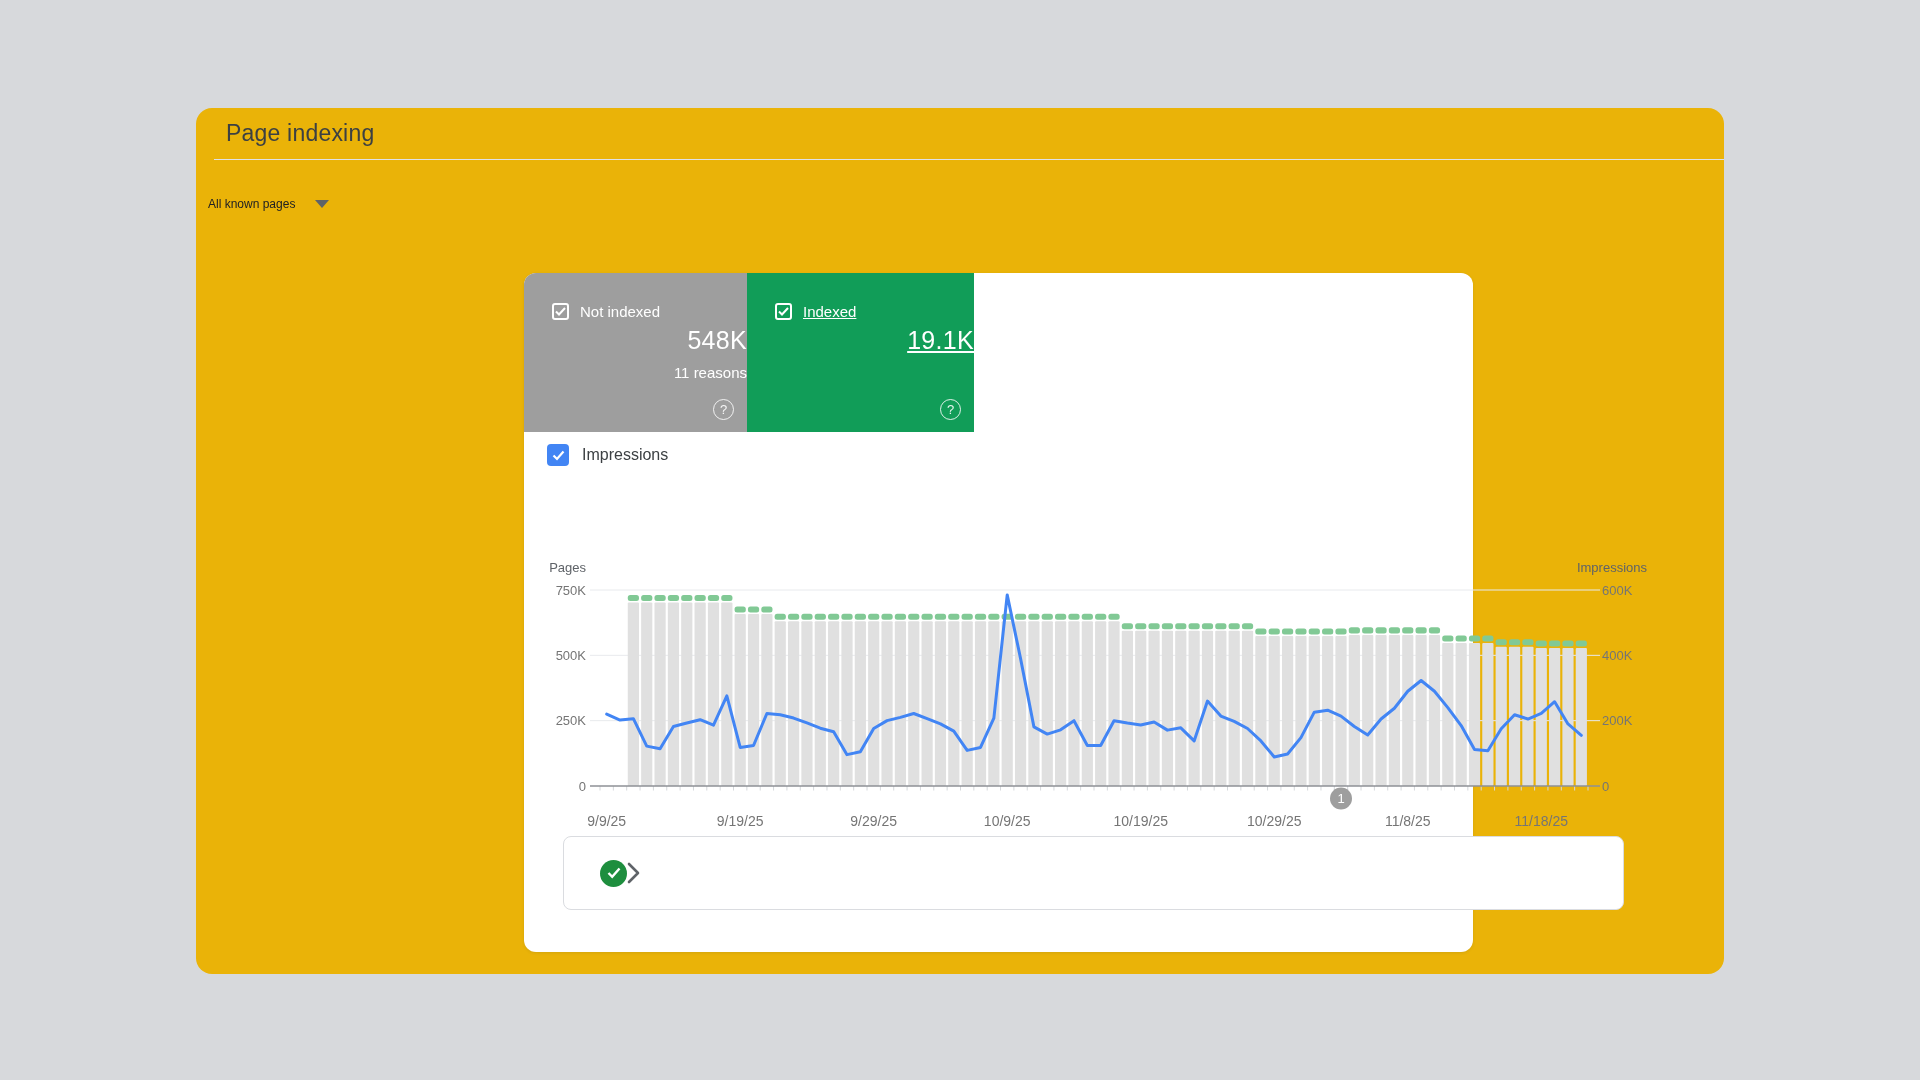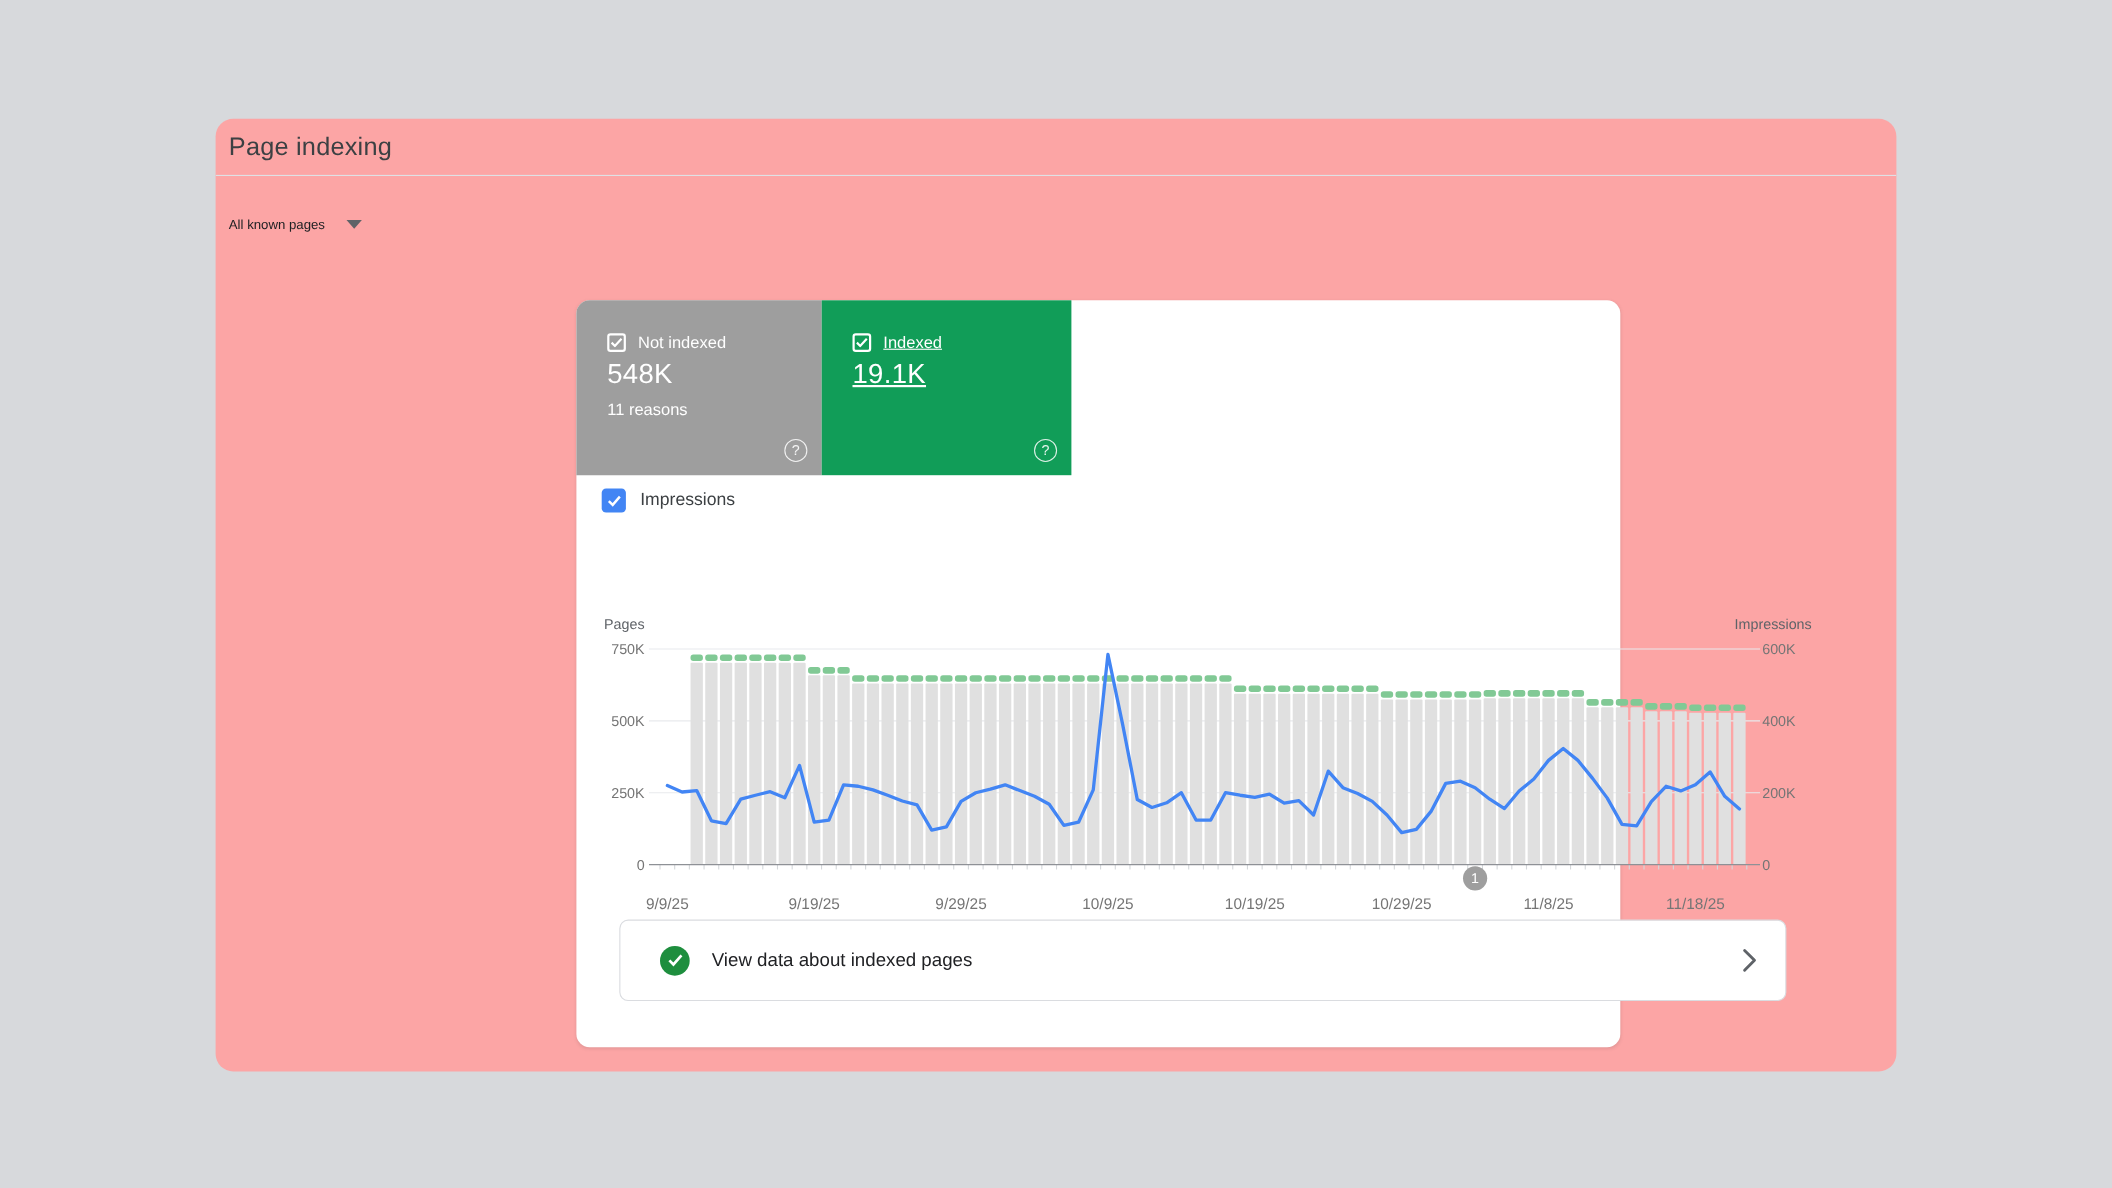--- a/index.html
+++ b/index.html
@@ -4,39 +4,39 @@
 <style>
   * { margin:0; padding:0; box-sizing:border-box; }
   html,body { width:1920px; height:1080px; overflow:hidden; }
   body {
     background:#d7d9dc;
     font-family:"Liberation Sans", sans-serif;
     -webkit-font-smoothing:antialiased;
   }
   .panel {
     position:absolute; left:196px; top:108px; width:1528px; height:866px;
-    background:#fca5a5; border-radius:16px; overflow:hidden;
+    background:#eab308; border-radius:16px; overflow:hidden;padding-left:18px;
   }
   .panel-header {
     height:52px; border-bottom:1px solid #dfe1e5; display:flex; align-items:center;
     padding-left:12px;
   }
   .panel-title { font-size:23px; font-weight:400; color:#3c4043; letter-spacing:.2px; }
   .filter-row {
     position:absolute; left:12px; top:82px; display:flex; align-items:center; gap:20px;
     cursor:pointer; height:28px;
   }
   .filter-label { font-size:12px; color:#202124;text-align:right; }
   .dd-arrow {
     width:0; height:0; border-left:7px solid transparent; border-right:7px solid transparent;
     border-top:8px solid #5f6368; display:inline-block;
   }
   .card {
     position:absolute; left:328px; top:165px; width:949px; height:679px;
-    background:#ffffff; border-radius:12px; box-shadow:0 1px 3px rgba(60,64,67,.12);
+    background:#ffffff; border-radius:12px; box-shadow:0 1px 3px rgba(60,64,67,.12);text-align:right;
   }
   .stat-cards { position:absolute; left:0; top:0; display:flex; }
   .stat { position:relative; height:159px; padding:30px 0 0 28px; color:#fff; cursor:pointer; }
   .stat.gray { width:223px; background:#9e9e9e; border-top-left-radius:12px; }
   .stat.green { width:227px; background:#119d58;text-decoration:underline; }
   .stat-top { display:flex; align-items:center; gap:11px; font-size:15px; }
   .cb-outline {
     width:17px; height:17px; border:2px solid #fff; border-radius:3px;
     display:inline-flex; align-items:center; justify-content:center; flex:0 0 auto;
   }
@@ -370,21 +370,20 @@
           <text x="883.7567567567568" y="268" text-anchor="middle" fill="#757575" font-size="14">11/8/25</text>
           <text x="1017.2702702702702" y="268" text-anchor="middle" fill="#757575" font-size="14">11/18/25</text>
         </svg></div>
 
     <div class="view-data">
       <span class="ok-circle">
         <svg width="14" height="12" viewBox="0 0 14 12">
           <polyline points="1.5,6 5.2,9.8 12.5,1.5" fill="none" stroke="#ffffff" stroke-width="2.4"></polyline>
         </svg>
       </span>
-      <span class="view-data-label">View data about indexed pages</span>
       <span class="chev">
         <svg width="13" height="22" viewBox="0 0 13 22">
           <polyline points="2,2 11,11 2,20" fill="none" stroke="#5f6368" stroke-width="2.6" stroke-linecap="round" stroke-linejoin="round"></polyline>
         </svg>
       </span>
     </div>
   </div>
 </div>
 
 </body></html>

